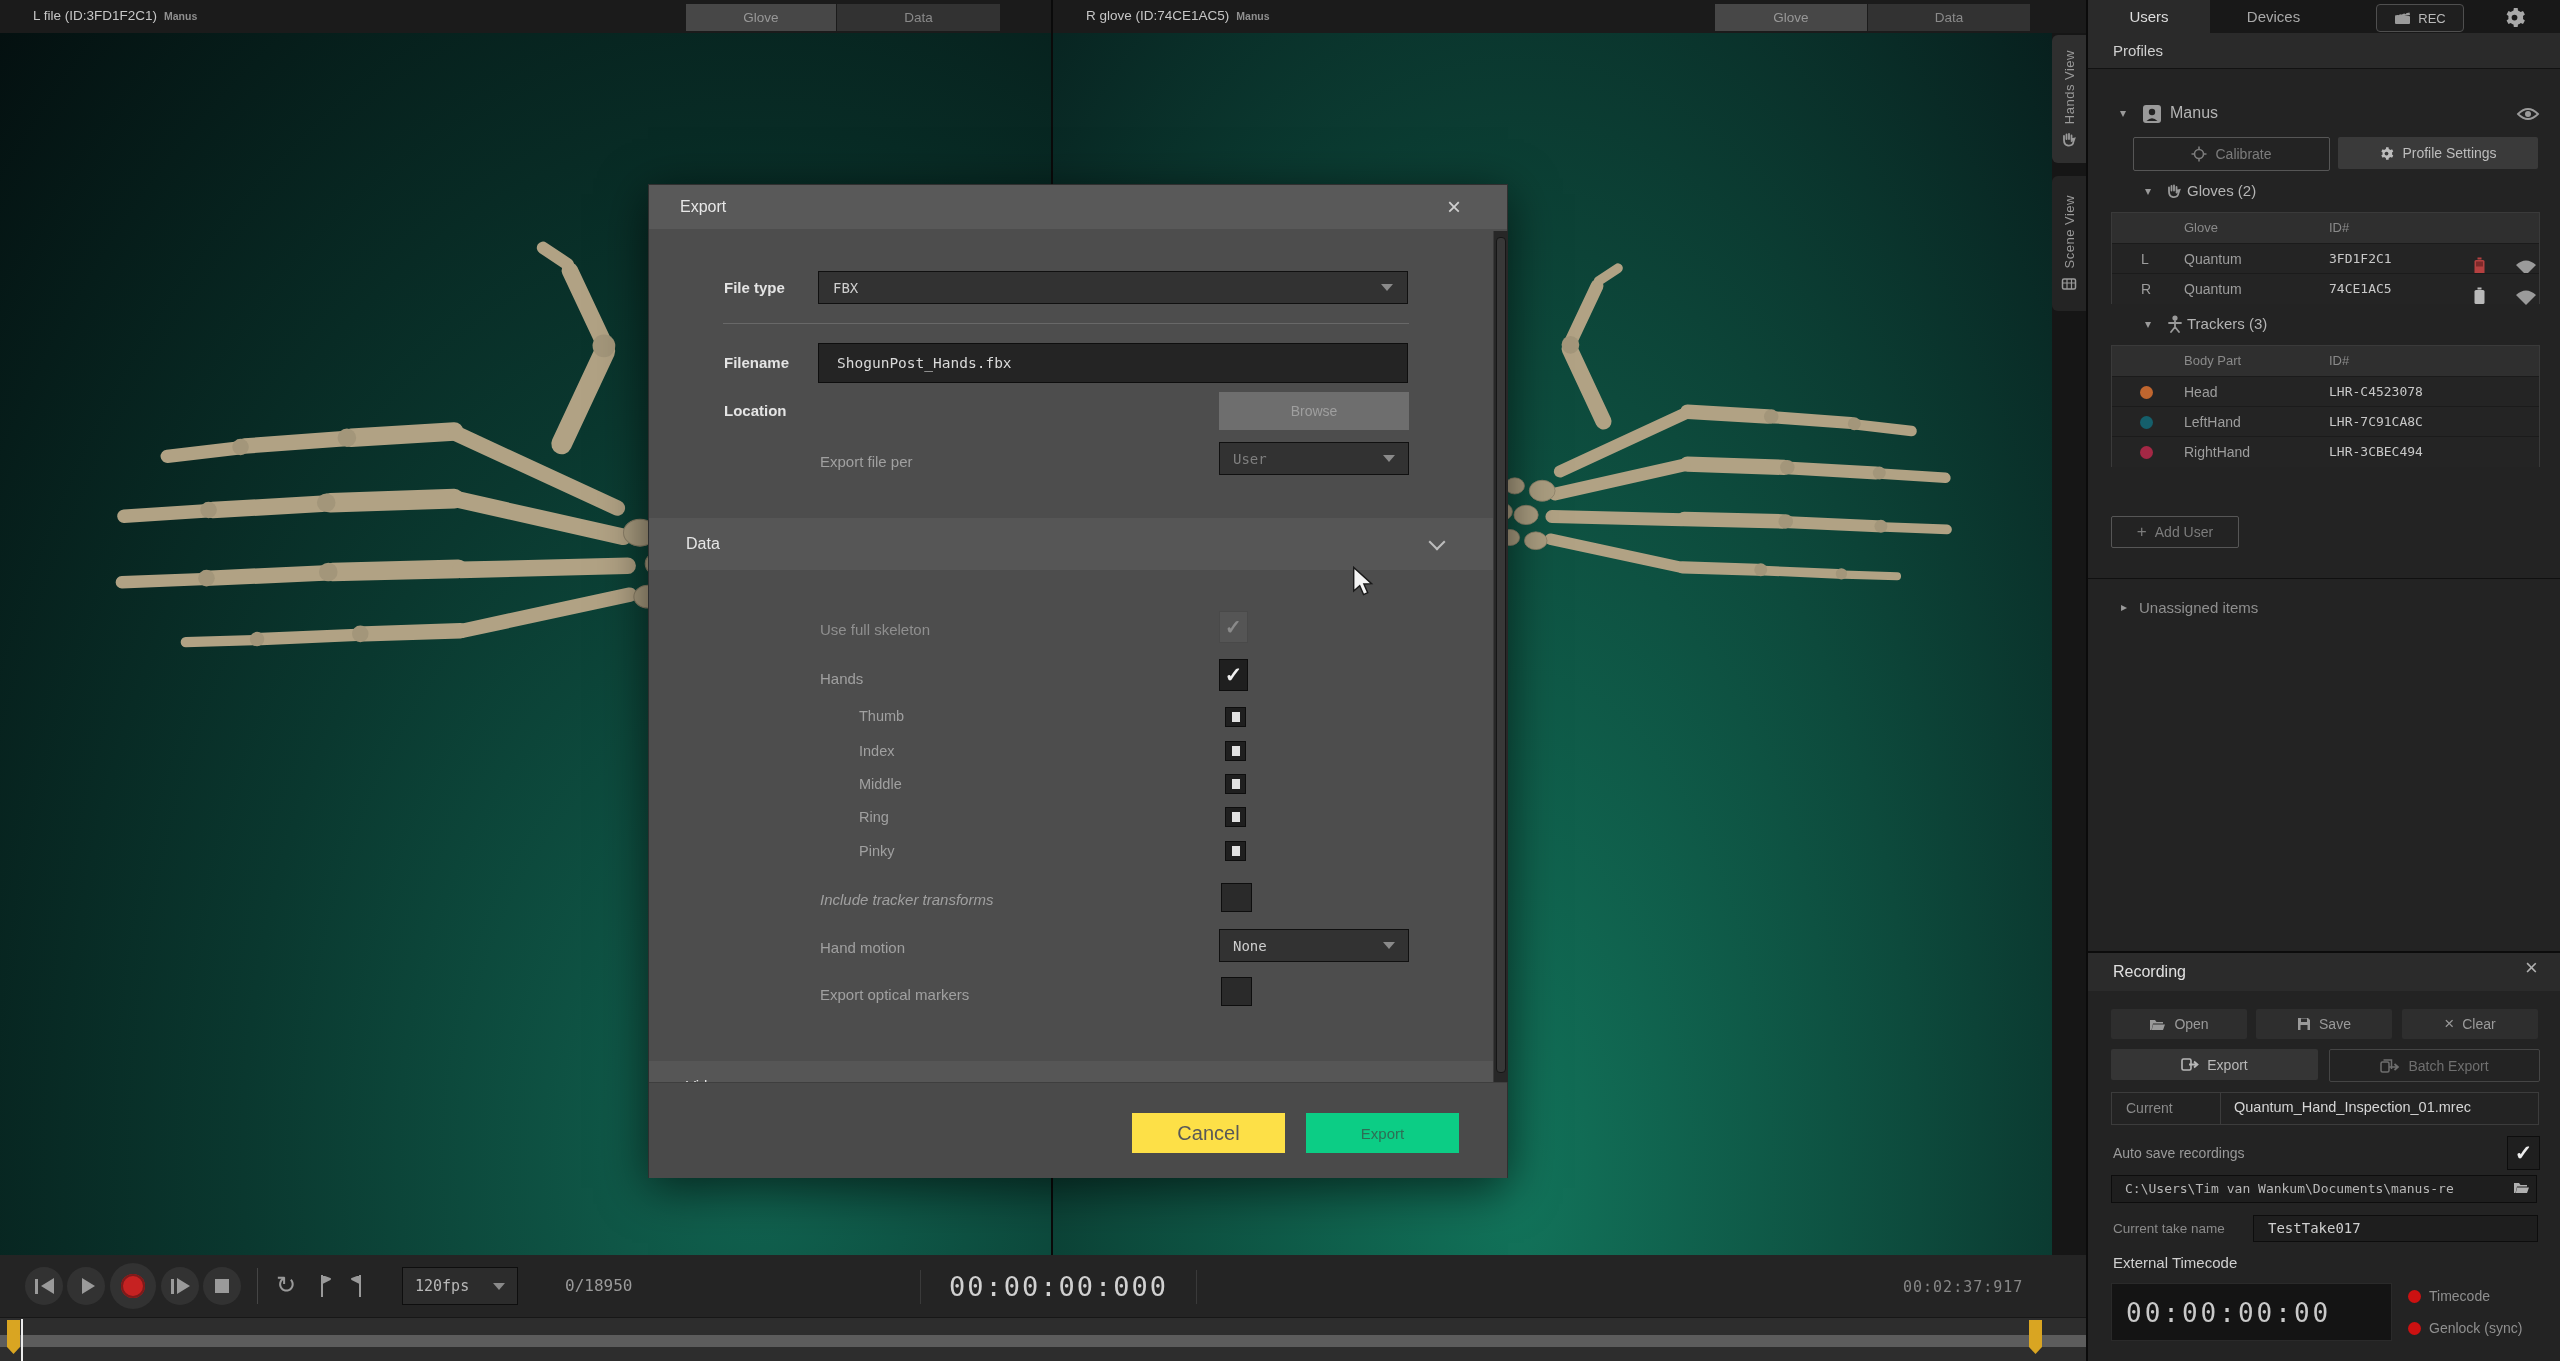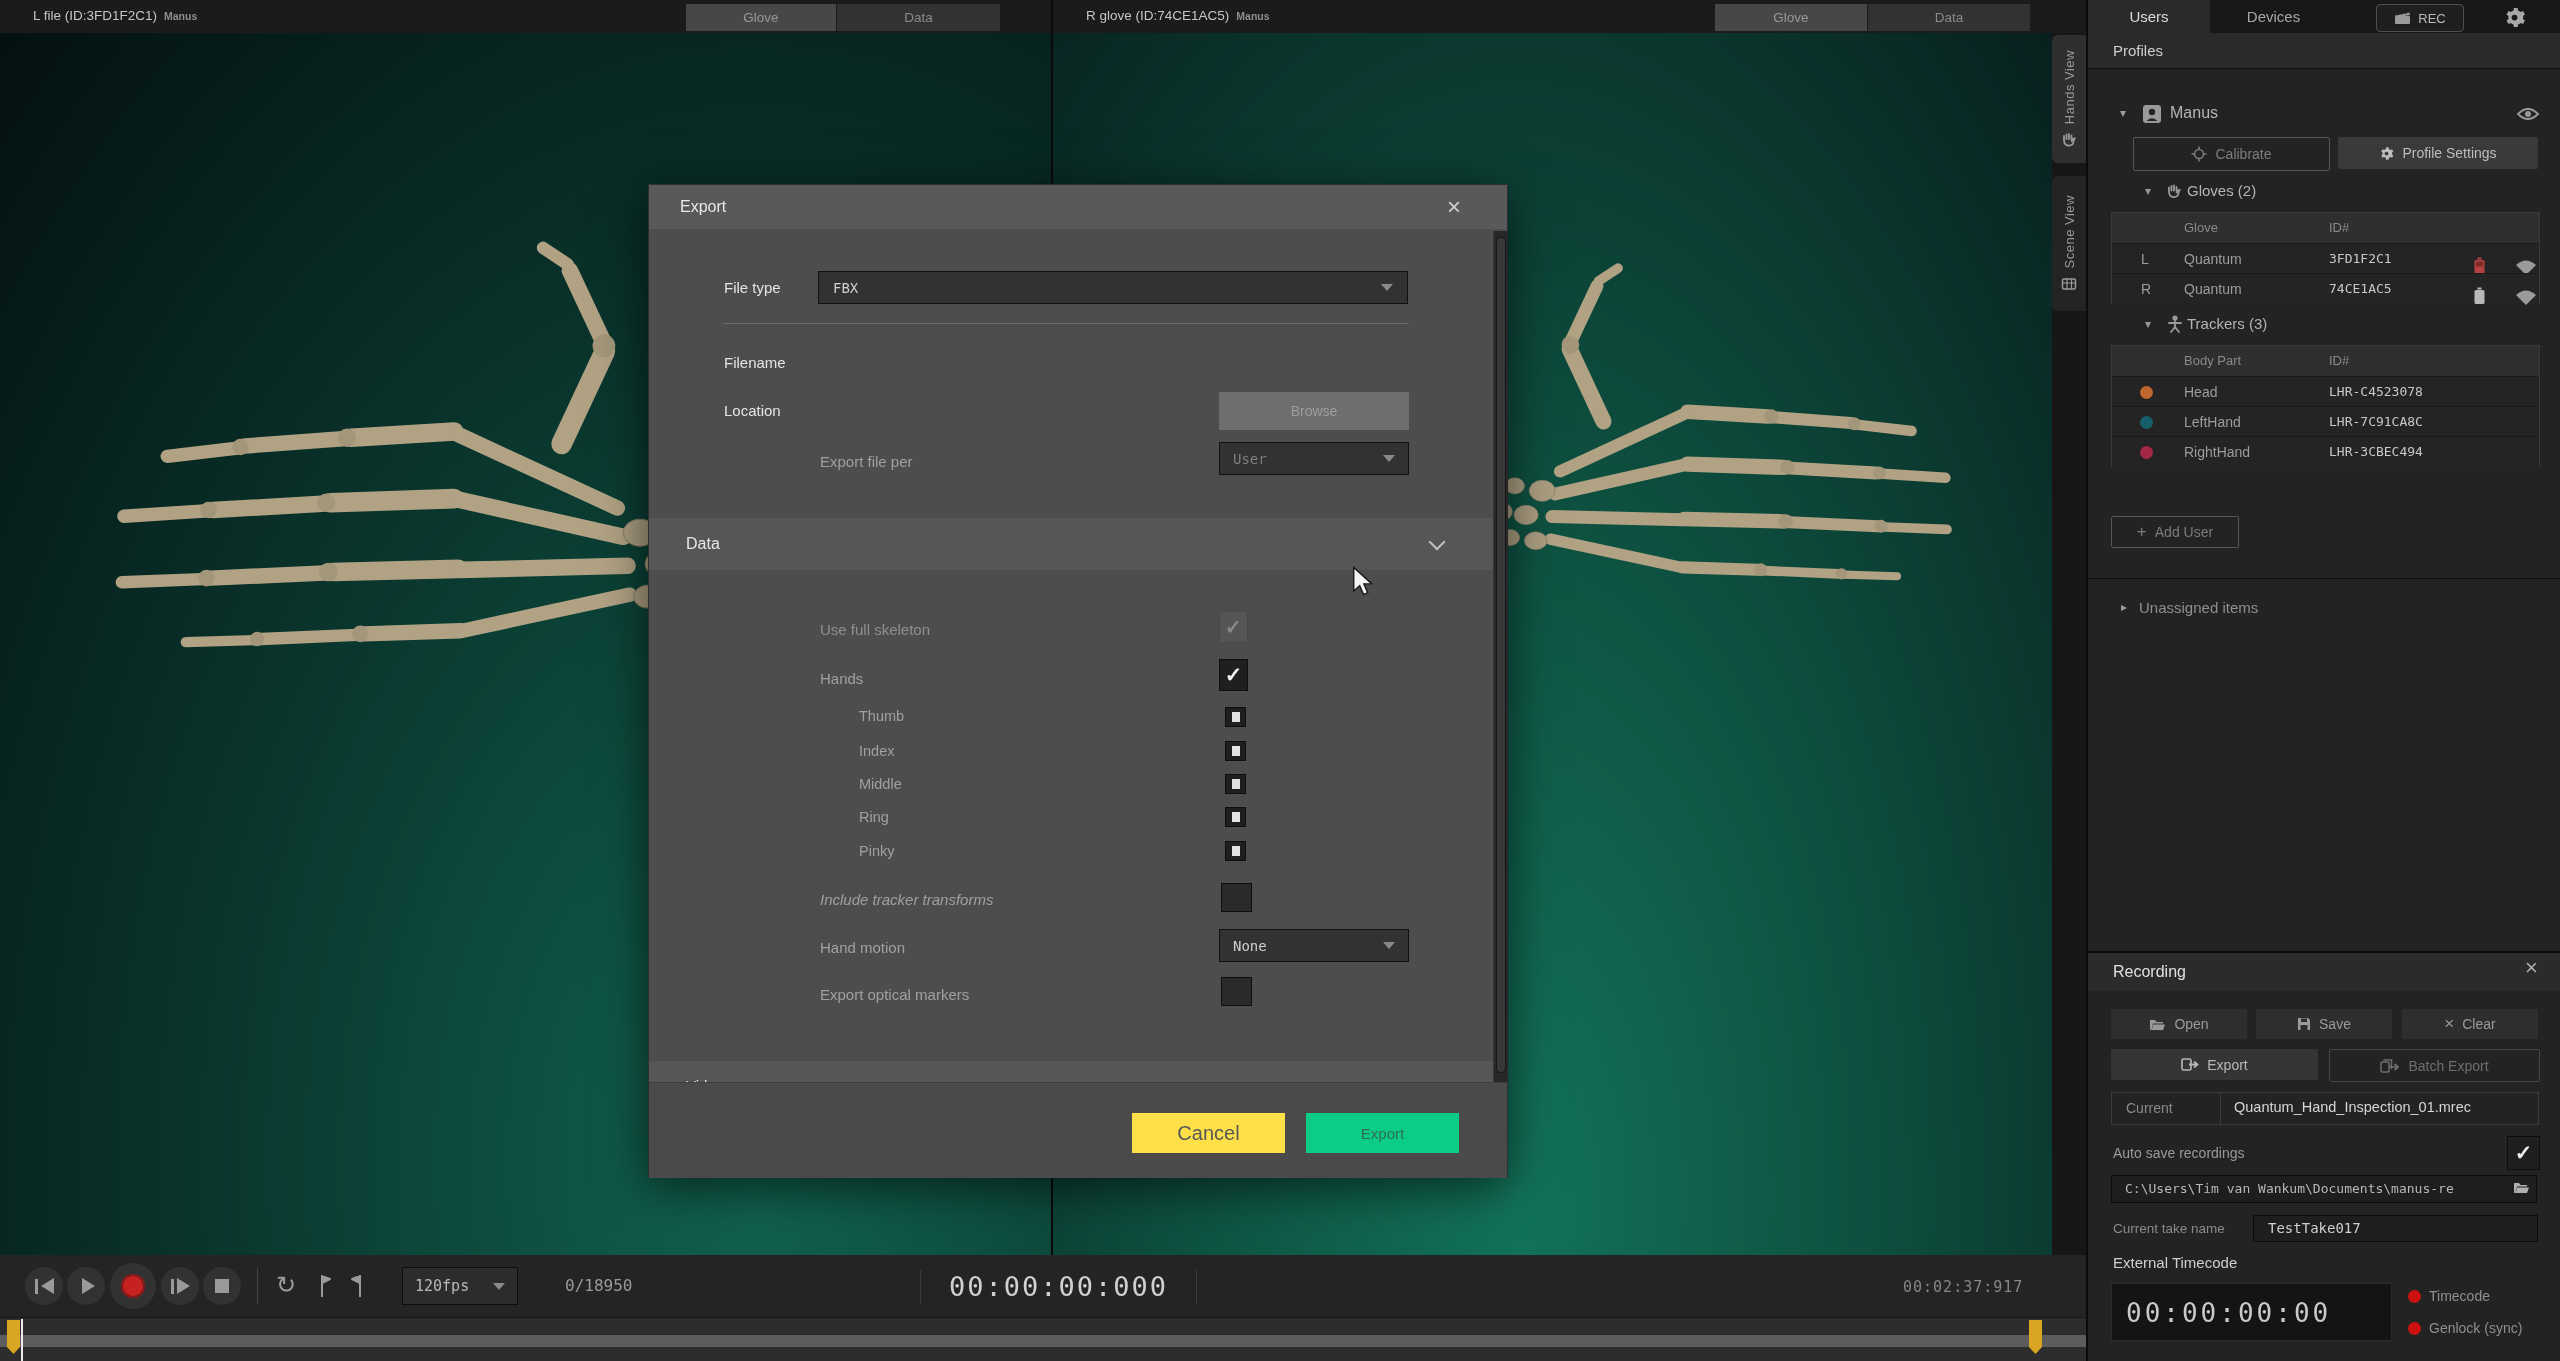--- a/index.html
+++ b/index.html
@@ -80,21 +80,21 @@
   .dd .caret{margin-left:auto;width:0;height:0;border-left:6px solid transparent;border-right:6px solid transparent;border-top:7px solid #8a8a8a;}
   .dd.dim{color:#7f7f7f;}
   #timeline{left:0;top:1317px;width:2086px;height:44px;background:#2d2d2d;border-top:1px solid #171717;}
   .tl-band{left:0;top:17px;width:2086px;height:12px;background:#5c5c5c;}
 
   
   #dialog{left:648px;top:184px;width:860px;height:994px;background:#4d4d4d;
     box-shadow:0 10px 45px rgba(0,0,0,.6);border:1px solid #2f2f2f;box-sizing:border-box;}
   .dlg-title{left:0;top:0;width:100%;height:44px;background:#595959;color:#e8e8e8;font-size:16px;line-height:44px;padding-left:31px;box-sizing:border-box;}
   .dlg-x{color:#cfcfcf;font-size:24px;line-height:44px;}
-  .dlg-label{color:#e4e4e4;font-size:15px;}
+  .dlg-label{color:#e4e4e4;font-size:15px;font-weight:bold;}
   .dlg-sub{color:#a0a0a0;font-size:15px;}
   .dlg-input{background:#242424;border:1px solid #0e0e0e;color:#dadada;font-size:15px;box-sizing:border-box;padding-left:18px;}
   .dlg-dd{background:#323232;border:1px solid #101010;}
   .sect{background:#565656;color:#e6e6e6;font-size:16px;}
   .chev{display:inline-block;width:10px;height:10px;border-right:2px solid #bdbdbd;border-bottom:2px solid #bdbdbd;transform:rotate(45deg);}
   .cbd{background:#1f1f1f;border:1px solid #0e0e0e;display:flex;align-items:center;justify-content:center;box-sizing:border-box;}
   .cbd.empty{background:#2a2a2a;}
   .cbd.dis{background:#555555;border-color:#494949;}
   .sq{width:8px;height:10px;background:#e2e2e2;}
   .footer{left:0;top:897px;width:858px;height:95px;background:#4a4a4a;border-top:1px solid #3e3e3e;}
@@ -489,20 +489,21 @@
     <span class="abs dlg-x" style="left:798px;top:0;">×</span>
 
     <span class="abs dlg-label" style="left:75px;top:94px;">File type</span>
     <div class="abs dd dlg-dd mono" style="left:169px;top:86px;width:590px;height:33px;padding:0 14px;font-size:14px;">
       <span>FBX</span>
         <span class="caret"></span>
     </div>
     <div class="abs" style="left:74px;top:138px;width:686px;height:1px;background:#686868;"></div>
 
     <span class="abs dlg-label" style="left:75px;top:169px;">Filename</span>
+    <div class="abs dlg-input mono" style="left:169px;top:158px;width:590px;height:40px;line-height:38px;font-size:14.5px;">ShogunPost_Hands.fbx</div>
 
     <span class="abs dlg-label" style="left:75px;top:217px;">Location</span>
     <div class="abs" style="left:570px;top:207px;width:190px;height:38px;background:#6e6e6e;color:#9f9f9f;font-size:14px;display:flex;align-items:center;justify-content:center;">Browse</div>
 
     <span class="abs dlg-sub" style="left:171px;top:268px;">Export file per</span>
     <div class="abs dd dlg-dd dim mono" style="left:570px;top:257px;width:190px;height:33px;padding:0 13px;font-size:14px;">
       <span>User</span>
         <span class="caret"></span>
     </div>
 

